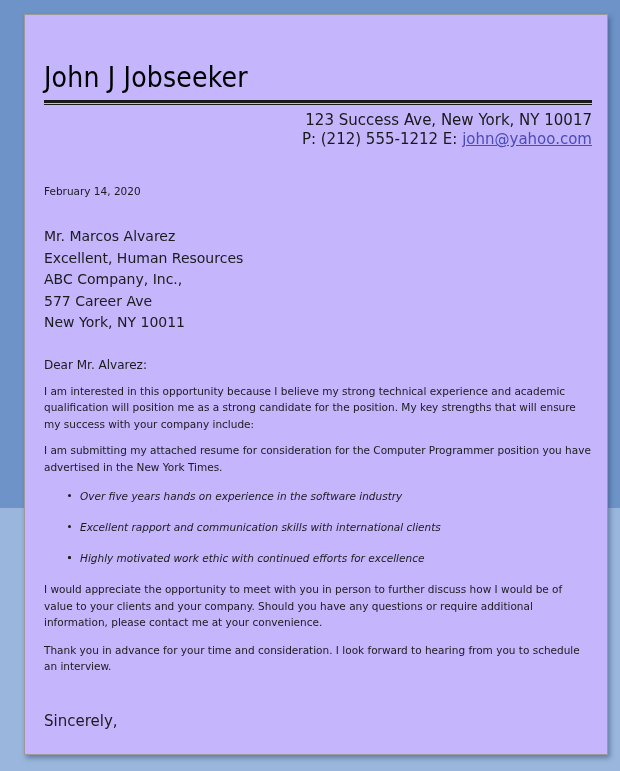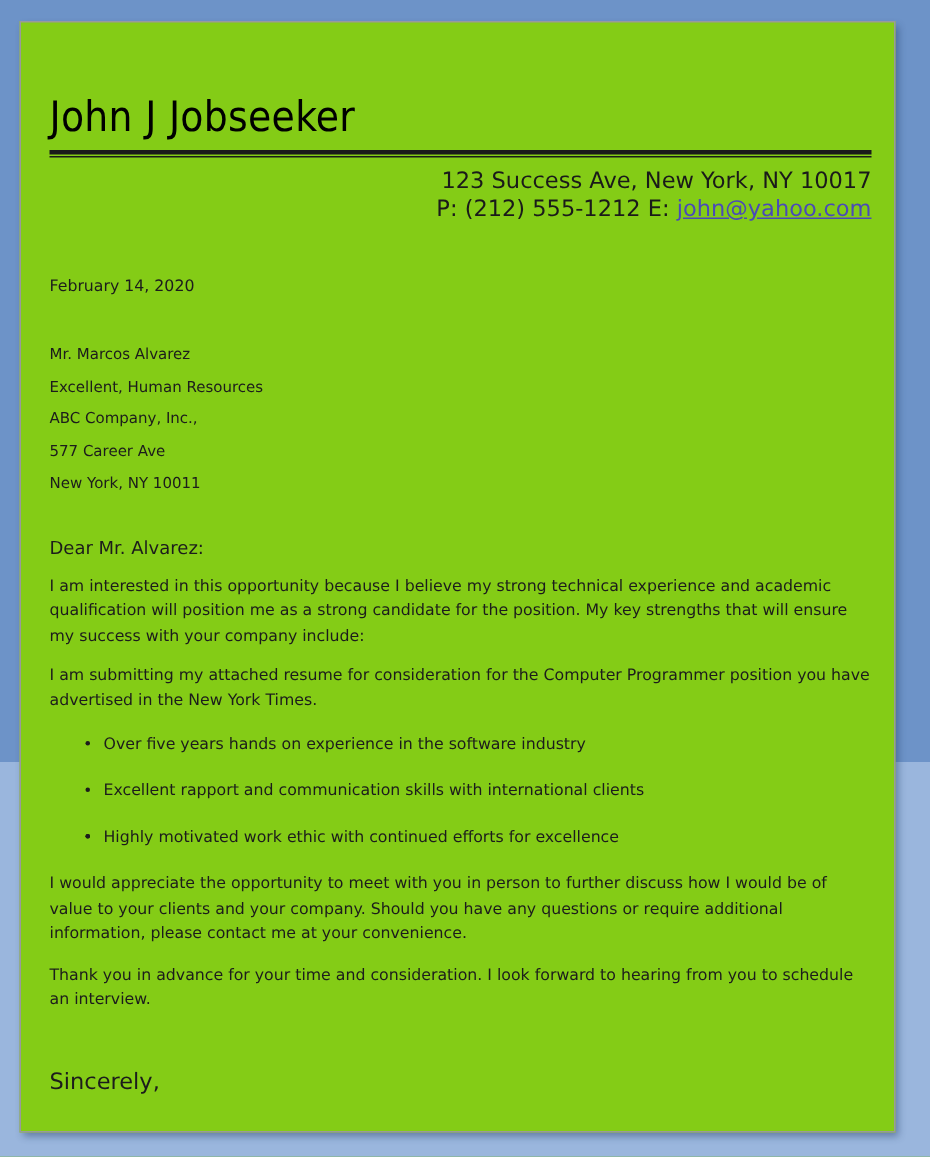--- a/index.html
+++ b/index.html
@@ -32,25 +32,25 @@
     position: absolute;
     left: 0; top: 508px;
     width: 620px;
     height: 263px;
     background: #9ab6dd;
   }
 
   
   #page {
     position: absolute;
-    left: 13px;
+    left: 24px;
     top: 14px;
     width: 584px;
     height: 741px;
-    background: #84cc16;
+    background: #c4b5fd;
     border: 1px solid #9a9a9a;
     box-sizing: border-box;
     box-shadow: 2px 3px 5px rgba(30, 55, 95, .45);
     overflow: hidden;
   }
 
   .inner {
     position: absolute;
     left: 19px;
     top: 0;
@@ -106,21 +106,21 @@
     line-height: 16.5px;
   }
   #date-line {
     font-size: 10.5px;
     line-height: 16px;
   }
   #recipient {
     margin-top: 27px;
   }
   .recipient-line {
-    font-size: 10px;
+    font-size: 14px;
     line-height: 21.5px;
     white-space: nowrap;
   }
   #salutation {
     margin-top: 23px;
     font-size: 12px;
     line-height: 16px;
   }
   .body-para {
     margin-top: 10px;
@@ -132,20 +132,21 @@
     margin: 13px 0 0 0;
     padding: 0;
     list-style: none;
   }
   .strength-item {
     position: relative;
     padding-left: 36px;
     font-size: 10.5px;
     line-height: 16px;
     margin-bottom: 15px;
+    font-style: italic;
   }
   .strength-item .bullet-dot {
     position: absolute;
     left: 24px;
     top: 6px;
     width: 3px;
     height: 3px;
     background: #1c1c1c;
     border-radius: 50%;
   }

